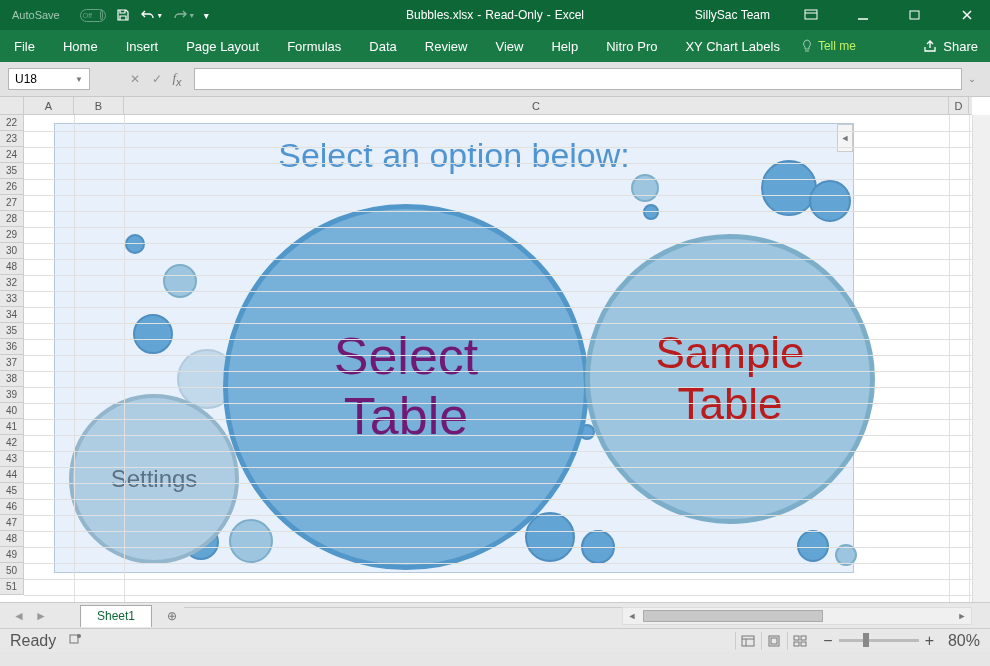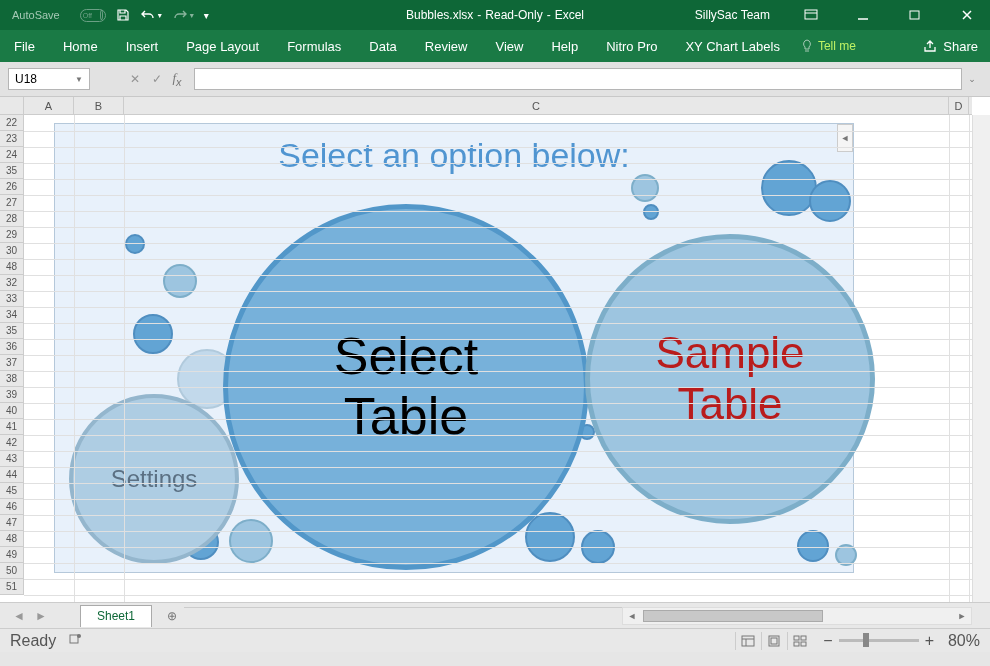--- a/index.html
+++ b/index.html
@@ -31,21 +31,21 @@
 .colheads{position:absolute;top:0;left:24px;right:18px;height:18px;display:flex;background:#e8e8e8;border-bottom:1px solid #ccc}
 .ch{border-right:1px solid #ccc;font-size:11px;color:#555;display:flex;align-items:center;justify-content:center}
 .rowheads{position:absolute;top:18px;left:0;width:24px;background:#e8e8e8;border-right:1px solid #ccc}
 .rh{height:16px;border-bottom:1px solid #ccc;font-size:10px;color:#555;display:flex;align-items:center;justify-content:center}
 .cells{position:absolute;top:18px;left:24px;right:18px;bottom:0;background:#fff}
 .gridline-v{position:absolute;top:0;bottom:0;width:1px;background:#e0e0e0}
 .gridline-h{position:absolute;left:0;right:0;height:1px;background:#e0e0e0}
 .chart{position:absolute;top:8px;left:30px;width:800px;height:450px;background:#e8f1fb;border:1px solid #b5c8da}
 .chart-title{position:absolute;top:12px;left:0;right:0;text-align:center;font-size:34px;color:#5095d1;font-weight:400}
 .bubble{position:absolute;border-radius:50%}
-.b-large-1{width:366px;height:366px;left:168px;top:80px;background:#77b1da;border:5px solid #5297c9;display:flex;align-items:center;justify-content:center;text-align:center;font-size:52px;color:#000000;line-height:1.15}
+.b-large-1{width:366px;height:366px;left:168px;top:80px;background:#77b1da;border:5px solid #5297c9;display:flex;align-items:center;justify-content:center;text-align:center;font-size:52px;color:#701a75;line-height:1.15}
 .b-large-2{width:290px;height:290px;left:530px;top:110px;background:#9dc5e0;border:5px solid #7daec9;display:flex;align-items:center;justify-content:center;text-align:center;font-size:44px;color:#b91c1c;line-height:1.15}
 .b-settings{width:170px;height:170px;left:14px;top:270px;background:#aecde3;border:4px solid #94b6cd;display:flex;align-items:center;justify-content:center;font-size:24px;color:#5b7083}
 .sb{background:#62a4d4;border:2px solid #4f8ec0}
 .sb2{background:#9dc5e0;border:2px solid #7daec9}
 .sb3{background:#aecde3;border:2px solid #94b6cd}
 .collapse-tab{position:absolute;top:0;right:0;width:16px;height:28px;background:#f5f5f5;border:1px solid #ccc;display:flex;align-items:center;justify-content:center;font-size:9px;color:#777}
 .vscroll{position:absolute;top:18px;right:0;width:18px;bottom:0;background:#f0f0f0;border-left:1px solid #ddd}
 .tabbar{height:26px;background:#e8e8e8;border-top:1px solid #ccc;display:flex;align-items:center;font-size:12px;position:relative}
 .tabnav{width:60px;display:flex;align-items:center;justify-content:space-around;color:#999;padding:0 8px}
 .sheet-tab{height:22px;background:#fff;border:1px solid #aaa;border-bottom:none;padding:0 16px;display:flex;align-items:center;color:#0e6737;margin-left:20px;cursor:pointer}

